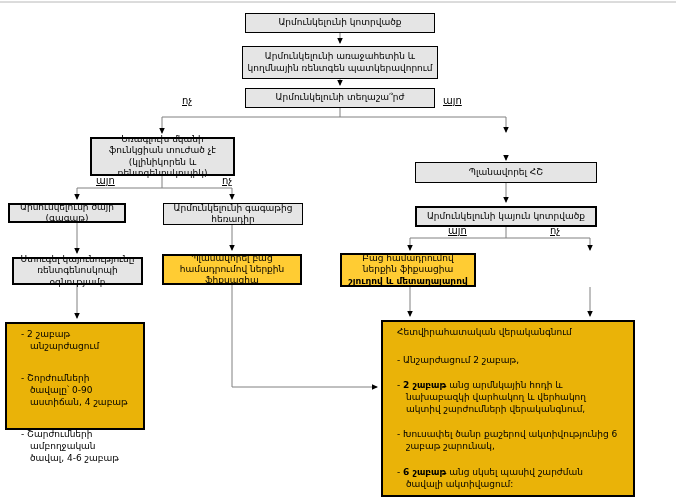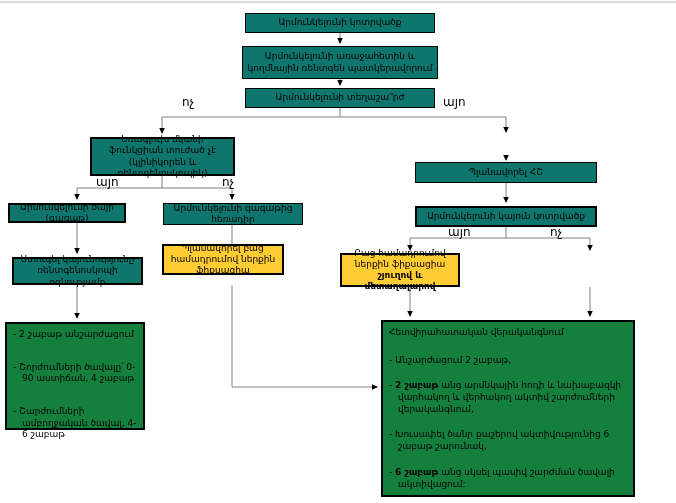--- a/index.html
+++ b/index.html
@@ -2,40 +2,40 @@
 <html><head>
 <meta charset="utf-8">
 <style>
   html,body{margin:0;padding:0;background:#fff;}
   .canvas{
     position:relative;width:676px;height:503px;background:#fff;overflow:hidden;
     font-family:"DejaVu Sans",sans-serif;color:#000;
   }
   svg.wires{position:absolute;left:0;top:0;z-index:0;}
   .node{
-    position:absolute;z-index:1;background:#0f766e;border:1px solid #000;
+    position:absolute;z-index:1;background:#e5e5e5;border:1px solid #000;
     display:flex;align-items:center;justify-content:center;text-align:center;
     font-size:9px;line-height:1.25;padding:1px 3px;box-sizing:border-box;
   }
   .node.thick{border-width:2px;}
   .node.action{background:#FFCC33;border-width:2px;}
   .outcome{
-    position:absolute;z-index:1;background:#15803d;border:2px solid #000;
-    box-sizing:border-box;font-size:9px;line-height:1.3;padding:5px 6px;text-align:left;
+    position:absolute;z-index:1;background:#eab308;border:2px solid #000;
+    box-sizing:border-box;font-size:9px;line-height:1.3;padding:5px 14px;text-align:left;
   }
   .outcome ul{list-style:none;margin:0;padding:0;}
   .outcome li{padding-left:9px;text-indent:-9px;}
   .cons li{margin-bottom:21px;}
   .cons li:last-child{margin-bottom:12px;}
   .post .title{margin-bottom:16px;}
   .post li{margin-bottom:13px;}
   .post li.gap{margin-top:14px;}
   .b{font-weight:bold;}
   .branch-label{
-    position:absolute;z-index:1;font-size:12px;line-height:1;
+    position:absolute;z-index:1;font-size:10px;line-height:1;text-decoration:underline;
   }
 </style>
 </head>
 <body>
 
 <div class="canvas">
 
   <svg class="wires" width="676" height="503">
     <defs>
       <marker id="arw" markerWidth="8" markerHeight="8" refX="5.5" refY="3" orient="auto">
@@ -91,28 +91,28 @@
   <div class="branch-label" style="left:550px;top:226px;">ոչ</div>
 
   <div class="node thick" style="left:90px;top:137px;width:145px;height:39px;">Եռագլուխ մկանի ֆունկցիան տուժած չէ (կլինիկորեն և ռենտգենոսկոպիկ)</div>
 
   <div class="node thick" style="left:8px;top:203px;width:118px;height:20px;">Արմունկելունի ծայր (գագաթ)</div>
 
   <div class="node" style="left:163px;top:203px;width:140px;height:22px;">Արմունկելունի գագաթից հեռադիր</div>
 
   <div class="node thick" style="left:12px;top:257px;width:131px;height:28px;">Ստուգել կայունությունը ռենտգենոսկոպի օգնությամբ</div>
 
-  <div class="node action" style="left:162px;top:244px;width:122px;height:31px;text-align:center;">Պլանավորել բաց համադրումով ներքին ֆիքսացիա</div>
+  <div class="node action" style="left:162px;top:254px;width:140px;height:31px;text-align:center;">Պլանավորել բաց համադրումով ներքին ֆիքսացիա</div>
 
 
   <div class="node" style="left:415px;top:162px;width:182px;height:21px;">Պլանավորել ՀՇ</div>
 
   <div class="node thick" style="left:415px;top:206px;width:182px;height:21px;">Արմունկելունի կայուն կոտրվածք</div>
 
-  <div class="node action" style="left:340px;top:253px;width:120px;height:34px;">
+  <div class="node action" style="left:340px;top:253px;width:136px;height:34px;">
     <span><span>Բաց համադրումով ներքին ֆիքսացիա </span><span class="b">շյուղով և մետաղալարով</span></span>
   </div>
 
 
   <div class="outcome cons" style="left:5px;top:322px;width:140px;height:108px;">
     <ul>
       <li>- 2 շաբաթ անշարժացում</li>
       <li>- Շորժումների ծավալը՝ 0-90 աստիճան, 4 շաբաթ</li>
       <li>- Շարժումների ամբողջական ծավալ, 4-6 շաբաթ</li>
     </ul>

